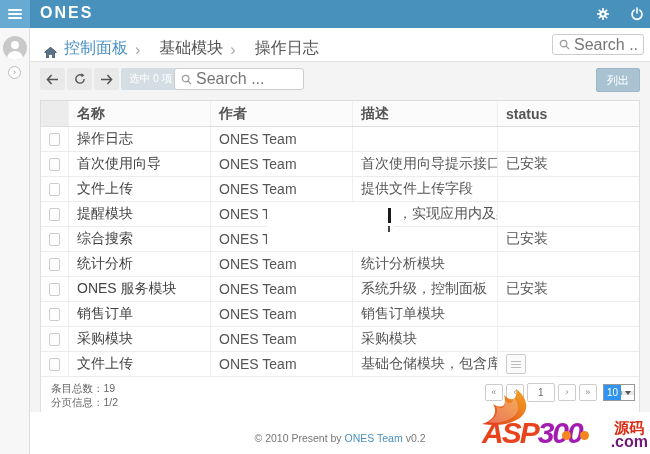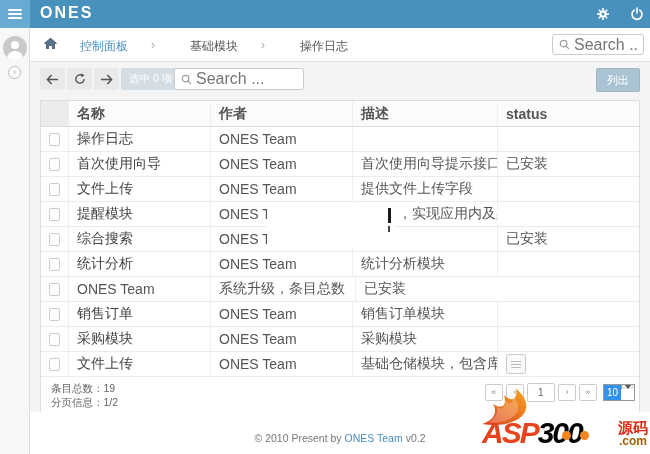--- a/index.html
+++ b/index.html
@@ -18,21 +18,21 @@
   .topbar-icon { width:14px; height:14px; cursor:pointer; display:block; }
   
   .sidebar { position:absolute; left:0; top:28px; width:30px; bottom:0; background:#f7f7f7; border-right:1px solid #ddd; }
   .avatar { position:absolute; left:3px; top:8px; width:24px; height:24px; border-radius:50%; background:#c9c9c9; overflow:hidden; }
   .avatar .head { position:absolute; left:8px; top:5px; width:8px; height:8px; border-radius:50%; background:#fff; }
   .avatar .body { position:absolute; left:4px; top:15px; width:16px; height:10px; border-radius:8px 8px 0 0; background:#fff; }
   .collapse-btn { position:absolute; left:8px; top:38px; width:13px; height:13px; border:1px solid #bbb; border-radius:50%;
     color:#999; font-size:9px; line-height:11px; text-align:center; background:#fdfdfd; cursor:pointer; }
   
   .crumbbar { position:absolute; left:30px; top:28px; right:0; height:34px; background:#fff; border-bottom:1px solid #e2e2e2; }
-  .crumbs { position:absolute; left:14px; top:10px; display:flex; align-items:flex-start; gap:23px; font-size:12px; }
+  .crumbs { position:absolute; left:14px; top:10px; display:flex; align-items:flex-end; gap:7px; font-size:16px; }
   .crumb-link { color:#4a90c2; cursor:pointer; }
   .crumb-item { color:#555; cursor:pointer;margin-left:12px; }
   .crumb-sep { color:#aaa; }
   .searchbox { position:absolute; display:flex; align-items:center; gap:4px; background:#fff; border:1px solid #ccc; border-radius:3px; padding:0 6px; }
   .searchbox input { border:none; outline:none; width:100%; font-size:16px; color:#555; background:transparent;
     font-family:"Liberation Sans","DejaVu Sans",sans-serif; }
   .hsearch { right:6px; top:6px; width:92px; height:21px; }
   
   .content { position:absolute; left:30px; top:62px; right:0; bottom:0; background:#f4f4f4; }
   .toolbar { position:absolute; left:10px; top:6px; right:10px; height:26px; }
@@ -62,44 +62,44 @@
   .row-action-btn { width:20px; height:20px; border:1px solid #ccc; border-radius:2px; background:#fafafa;
     display:flex; flex-direction:column; justify-content:center; align-items:center; gap:2px; cursor:pointer; }
   .row-action-btn i { display:block; width:10px; height:1px; background:#bbb; }
   
   .summary { position:absolute; left:0; right:0; top:276px; height:35px; background:#fff; padding:4px 10px; }
   .summary .line { font-size:10.5px; color:#666; line-height:14px; }
   .pager { position:absolute; right:4px; top:6px; display:flex; align-items:center; gap:3px; }
   .pg-btn { min-width:18px; height:17px; border:1px solid #ccc; background:#fff; color:#888; font-size:9px;
     line-height:15px; text-align:center; border-radius:2px; cursor:pointer; padding:0 3px; }
   .pg-cur { min-width:28px; height:19px; line-height:17px; color:#666; font-size:10px; }
-  .pg-select { display:flex; align-items:flex-start; height:17px; border:1px solid #999; background:#fff; margin-left:3px; cursor:pointer; }
+  .pg-select { display:flex; align-items:center; height:17px; border:1px solid #999; background:#fff; margin-left:3px; cursor:pointer; }
   .pg-select .val { background:#3093f0; color:#fff; font-size:10px; line-height:15px; padding:0 3px; }
   .pg-select .arrow { width:13px; background:#e8e8e8; border-left:1px solid #999; display:flex; align-items:center; justify-content:center; }
   .pg-select .arrow i { width:0; height:0; border-left:3px solid transparent; border-right:3px solid transparent; border-top:4px solid #555; }
   
   .bottom-strip { position:absolute; left:0; right:0; top:350px; bottom:0; background:#fff; }
   .copyright { position:absolute; left:0; right:0; top:20px; text-align:center; font-size:10.5px; color:#777; }
   .copyright .lnk { color:#4a90c2; cursor:pointer; }
   
   .overlay-artifact { position:absolute; left:267px; top:202px; width:127px; height:47px; background:#fff; z-index:5; }
   .overlay-artifact .caret-bar { position:absolute; right:3px; top:6px; width:3px; height:15px; background:#1a1a1a; }
   .overlay-artifact .caret-tick { position:absolute; right:4px; top:24px; width:2px; height:6px; background:#444; }
   
   .watermark { position:absolute; right:0; bottom:0; width:168px; height:64px; z-index:9; pointer-events:none; }
   .wm-flame { position:absolute; left:-2px; top:-4px; }
   .wm-text { position:absolute; left:0; bottom:4px; white-space:nowrap; font-weight:bold; font-style:italic;
     font-size:30px; letter-spacing:-2px; }
   .wm-asp { color:#e8431c; }
-  .wm-num { color:#000000; position:relative;margin-top:24px; }
+  .wm-num { color:#a21caf; position:relative;margin-top:24px; }
   .wm-dot { position:absolute; width:9px; height:9px; border-radius:50%; background:#f5861f; bottom:9px; }
   .wm-dot.d1 { left:24px; } .wm-dot.d2 { left:42px; }
   .wm-right { position:absolute; right:2px; bottom:6px; text-align:center; font-style:normal; letter-spacing:0; }
   .wm-cn { display:block; color:#d82c14; font-size:15px; font-weight:bold; line-height:15px; }
-  .wm-com { display:block; color:#a16207; font-size:12px; font-weight:bold; line-height:13px; }
+  .wm-com { display:block; color:#701a75; font-size:16px; font-weight:bold; line-height:13px; }
 </style>
 </head>
 <body>
 
 <div id="page">
 
   <div class="topbar">
     <div class="menu-tile">
       <span style="display:contents"><i></i><i></i><i></i></span>
     </div>
@@ -272,23 +272,24 @@
             <div class="cell col-author">ONES Team</div>
             <div class="cell col-desc">
               <span>统计分析模块</span>
             </div>
             <div class="cell col-status"></div>
           </div>
           <div class="trow">
             <div class="cell col-check">
               <span class="checkbox"></span>
             </div>
-            <div class="cell col-author">ONES Team</div>
-            <div class="cell col-desc">
-              <span>系统升级，条目总数</span>
+            <div class="cell col-name">ONES 服务模块</div>
+            <div class="cell col-author">ONES Team</div>
+            <div class="cell col-desc">
+              <span>系统升级，控制面板</span>
             </div>
             <div class="cell col-status">已安装</div>
           </div>
           <div class="trow">
             <div class="cell col-check">
               <span class="checkbox"></span>
             </div>
             <div class="cell col-name">销售订单</div>
             <div class="cell col-author">ONES Team</div>
             <div class="cell col-desc">

